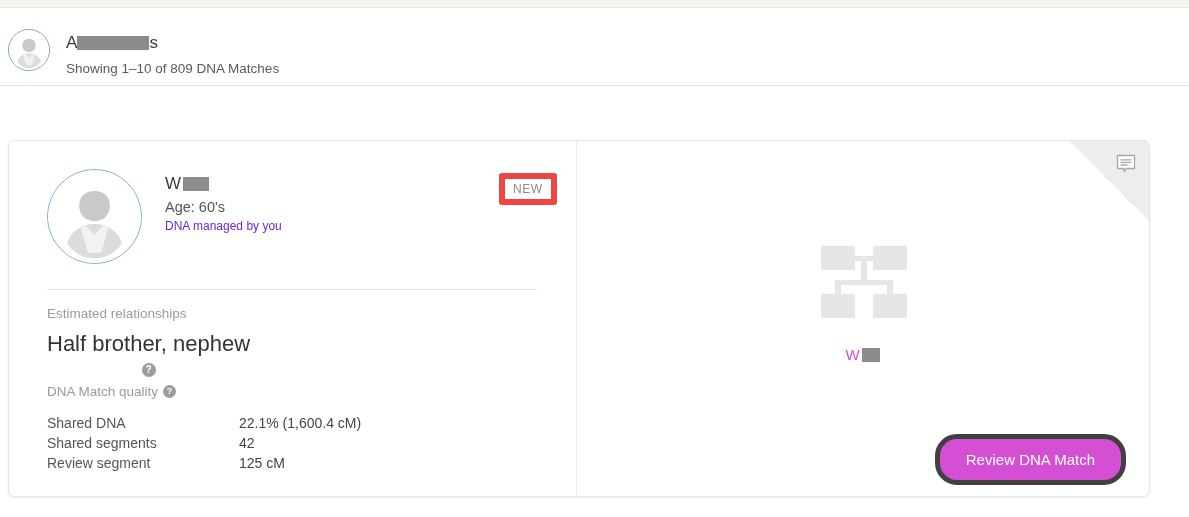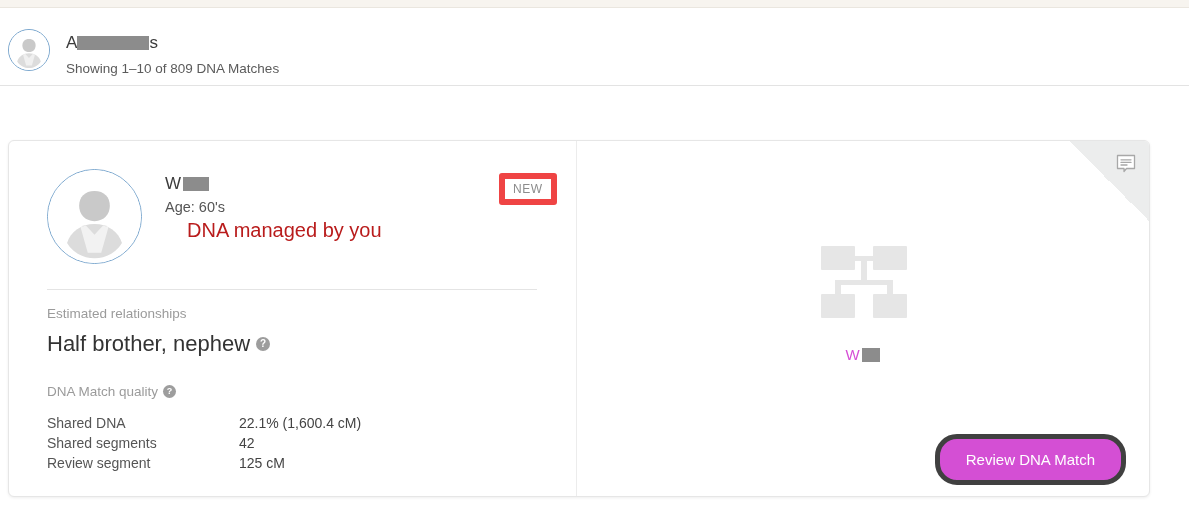--- a/index.html
+++ b/index.html
@@ -105,37 +105,37 @@
     border-radius:50%; border:1px solid #7ba7ce; background:#fff; overflow:hidden;
   }
   .person-name {
     position:absolute; left:156px; top:33px; font-size:17px; color:#3c3c3c;
     display:flex; align-items:center;
   }
   .person-age {
     position:absolute; left:156px; top:58px; font-size:14.5px; color:#555;
   }
   .person-managed {
-    position:absolute; left:156px; top:78px; font-size:20px; color:#b91c1c;margin-left:22px;
+    position:absolute; left:156px; top:78px; font-size:12px; color:#6d28d9;
   }
   .new-badge {
     position:absolute; left:490px; top:32px;
     border:6px solid #ef4444; border-radius:3px; padding:3px 8px;
     font-size:12px; color:#8c8c8c; letter-spacing:0.5px; background:#fff;
   }
   .hr-divider {
     position:absolute; left:38px; top:148px; width:490px; height:1px; background:#e4e4e4;
   }
   .label-muted {
     position:absolute; font-size:13.5px; color:#9b9b9b;
   }
   .est-rel-label { left:38px; top:165px; }
   .rel-value {
     position:absolute; left:38px; top:190px;
-    font-size:22px; color:#333; display:flex; align-items:center; gap:6px;
+    font-size:22px; color:#333; display:flex; align-items:center; gap:6px;flex-direction:column;
   }
   .quality-label {
     position:absolute; left:38px; top:243px; font-size:13.5px; color:#9b9b9b;
     display:flex; align-items:center; gap:5px;
   }
   .help-icon {
     display:inline-flex; align-items:center; justify-content:center;
     width:13px; height:13px; border-radius:50%; background:#9d9d9d;
     color:#fff; font-size:9px; line-height:1; font-weight:bold; cursor:pointer;
     font-family:"Liberation Sans", sans-serif;

